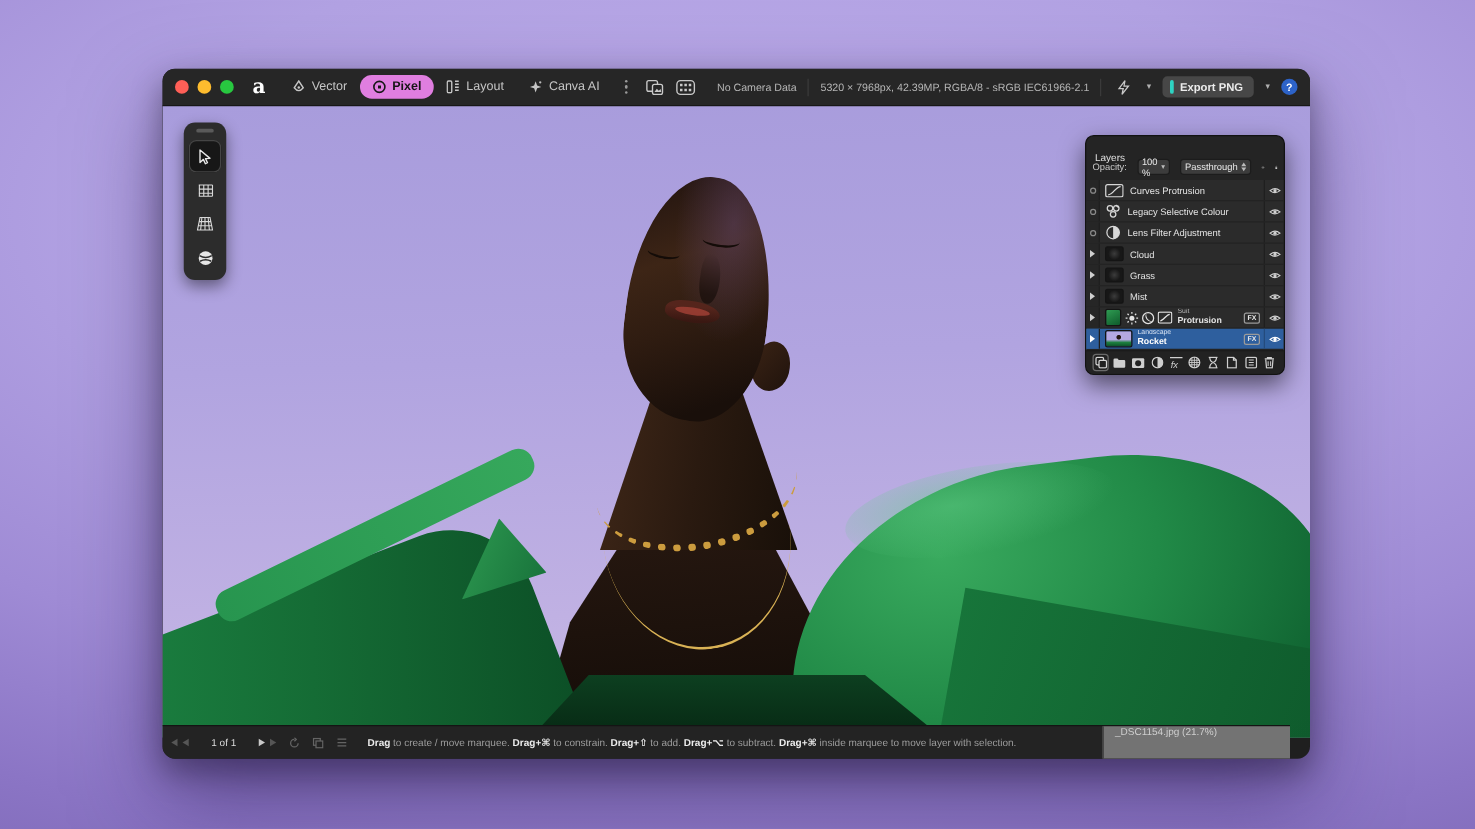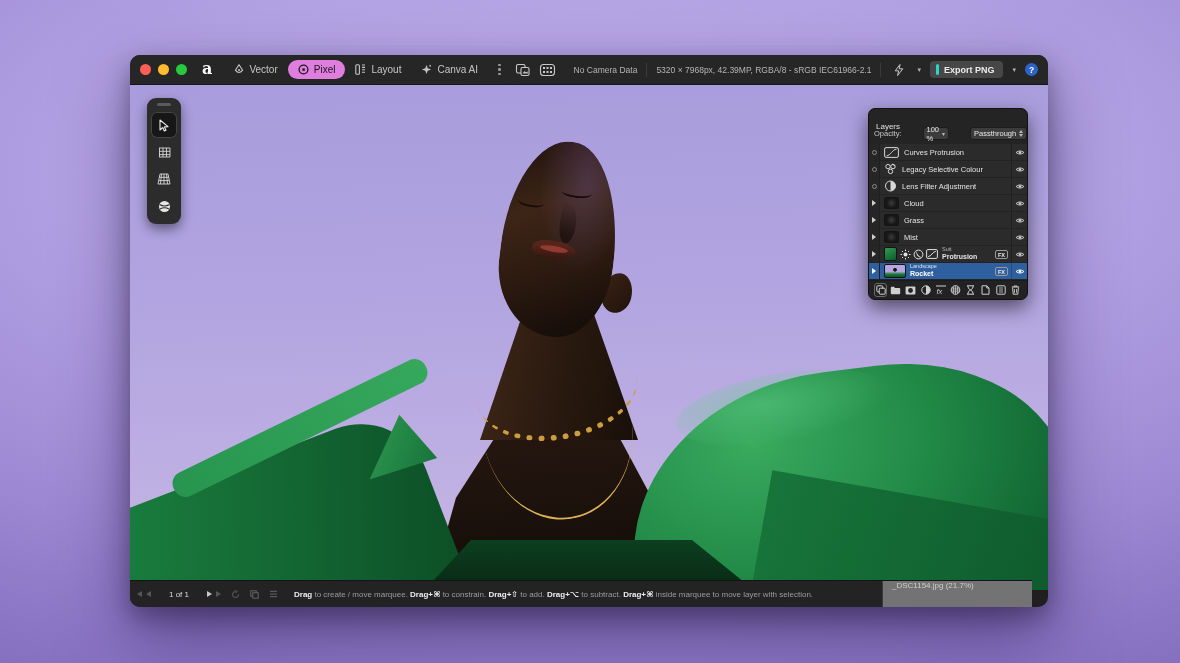--- a/index.html
+++ b/index.html
@@ -9,21 +9,21 @@
   .window{position:absolute;left:130px;top:55px;width:918px;height:552px;background:#1f1f1f;border-radius:10px;
     box-shadow:0 30px 70px rgba(35,18,75,.5),0 10px 24px rgba(0,0,0,.35);overflow:hidden;}
 
   
   .toolbar{position:absolute;top:0;left:0;right:0;height:30px;background:#262626;border-bottom:1px solid #171717;
     display:flex;align-items:center;padding:0 10px;}
   .tl{width:11px;height:11px;border-radius:50%;margin-right:7px;flex:0 0 auto;}
   .tl.red{background:#ff5f57}.tl.yel{background:#febc2e}.tl.grn{background:#28c840}
   .logo{color:#fff;font-family:"DejaVu Serif","Liberation Serif",serif;font-weight:bold;font-size:16px;margin:0 12px 2px 8px;}
   .persona{display:flex;align-items:center;gap:5px;color:#c6c6c6;font-size:10px;padding:4px 10px;border-radius:12px;white-space:nowrap;}
-  .persona.active{background:#e07ee0;color:#161616;font-weight:normal;}
+  .persona.active{background:#e07ee0;color:#161616;font-weight:bold;}
   .persona svg{display:block}
   .vdots{display:flex;flex-direction:column;gap:2px;margin:0 10px;}
   .vdots i{width:2.5px;height:2.5px;border-radius:50%;background:#9a9a9a;}
   .tbtn{display:flex;align-items:center;justify-content:center;margin:0 4px;}
   .rgroup{margin-left:auto;display:flex;align-items:center;gap:9px;font-size:8.5px;color:#b5b5b5;white-space:nowrap;}
   .sep{width:1px;height:14px;background:#3a3a3a;}
   .export{display:flex;align-items:center;gap:5px;background:#474747;border-radius:4px;padding:3px 9px 3px 6px;
     color:#ececec;font-size:9px;font-weight:bold;}
   .export .bar{width:3px;height:11px;border-radius:2px;background:#2ed3c2;}
   .caret{color:#b0b0b0;font-size:7px;line-height:1;}
@@ -77,21 +77,21 @@
   .tools{position:absolute;left:17px;top:43px;width:34px;height:126px;background:#2c2c2c;border-radius:9px;
     box-shadow:0 5px 12px rgba(0,0,0,.45);z-index:20;display:flex;flex-direction:column;align-items:center;padding-top:5px;}
   .grip{width:14px;height:3px;border-radius:2px;background:#5a5a5a;margin-bottom:6px;}
   .tool{width:26px;height:26px;border-radius:6px;display:flex;align-items:center;justify-content:center;margin-bottom:1px;}
   .tool.active{background:#171717;box-shadow:inset 0 0 0 1px #454545;}
 
   
   .layers{position:absolute;left:738px;top:53px;width:160px;height:192px;background:#242424;border:1px solid #121212;
     border-radius:7px;box-shadow:0 8px 20px rgba(0,0,0,.55);z-index:30;color:#ddd;overflow:hidden;}
   .lp-title{height:15px;padding:13px 7px 0;font-size:8px;color:#e0e0e0;}
-  .lp-opacity{height:19px;display:flex;align-items:center;padding:0 5px;gap:21px;font-size:7.5px;color:#c9c9c9;}
+  .lp-opacity{height:19px;display:flex;align-items:center;padding:0 5px;gap:8px;font-size:7.5px;color:#c9c9c9;}
   .selbox{background:#3c3c3c;border:1px solid #1c1c1c;border-radius:3px;height:13px;display:flex;align-items:center;
     padding:0 3px;gap:3px;color:#e8e8e8;}
   .selbox .cv{font-size:6px;color:#bbb;}
   .blend{flex:1;justify-content:space-between;}
   .stack{display:flex;flex-direction:column;gap:1px;}
   .stack i{width:0;height:0;border-left:2.5px solid transparent;border-right:2.5px solid transparent;display:block;}
   .stack i.up{border-bottom:3px solid #bbb;} .stack i.dn{border-top:3px solid #bbb;}
   .lp-rows{position:absolute;top:35px;left:0;right:0;bottom:19px;background:#2b2b2b;}
   .row{height:17px;display:flex;align-items:center;border-bottom:1px solid #232323;font-size:7.5px;color:#e3e3e3;}
   .gutter{width:11px;align-self:stretch;background:#262626;border-right:1px solid #1f1f1f;

